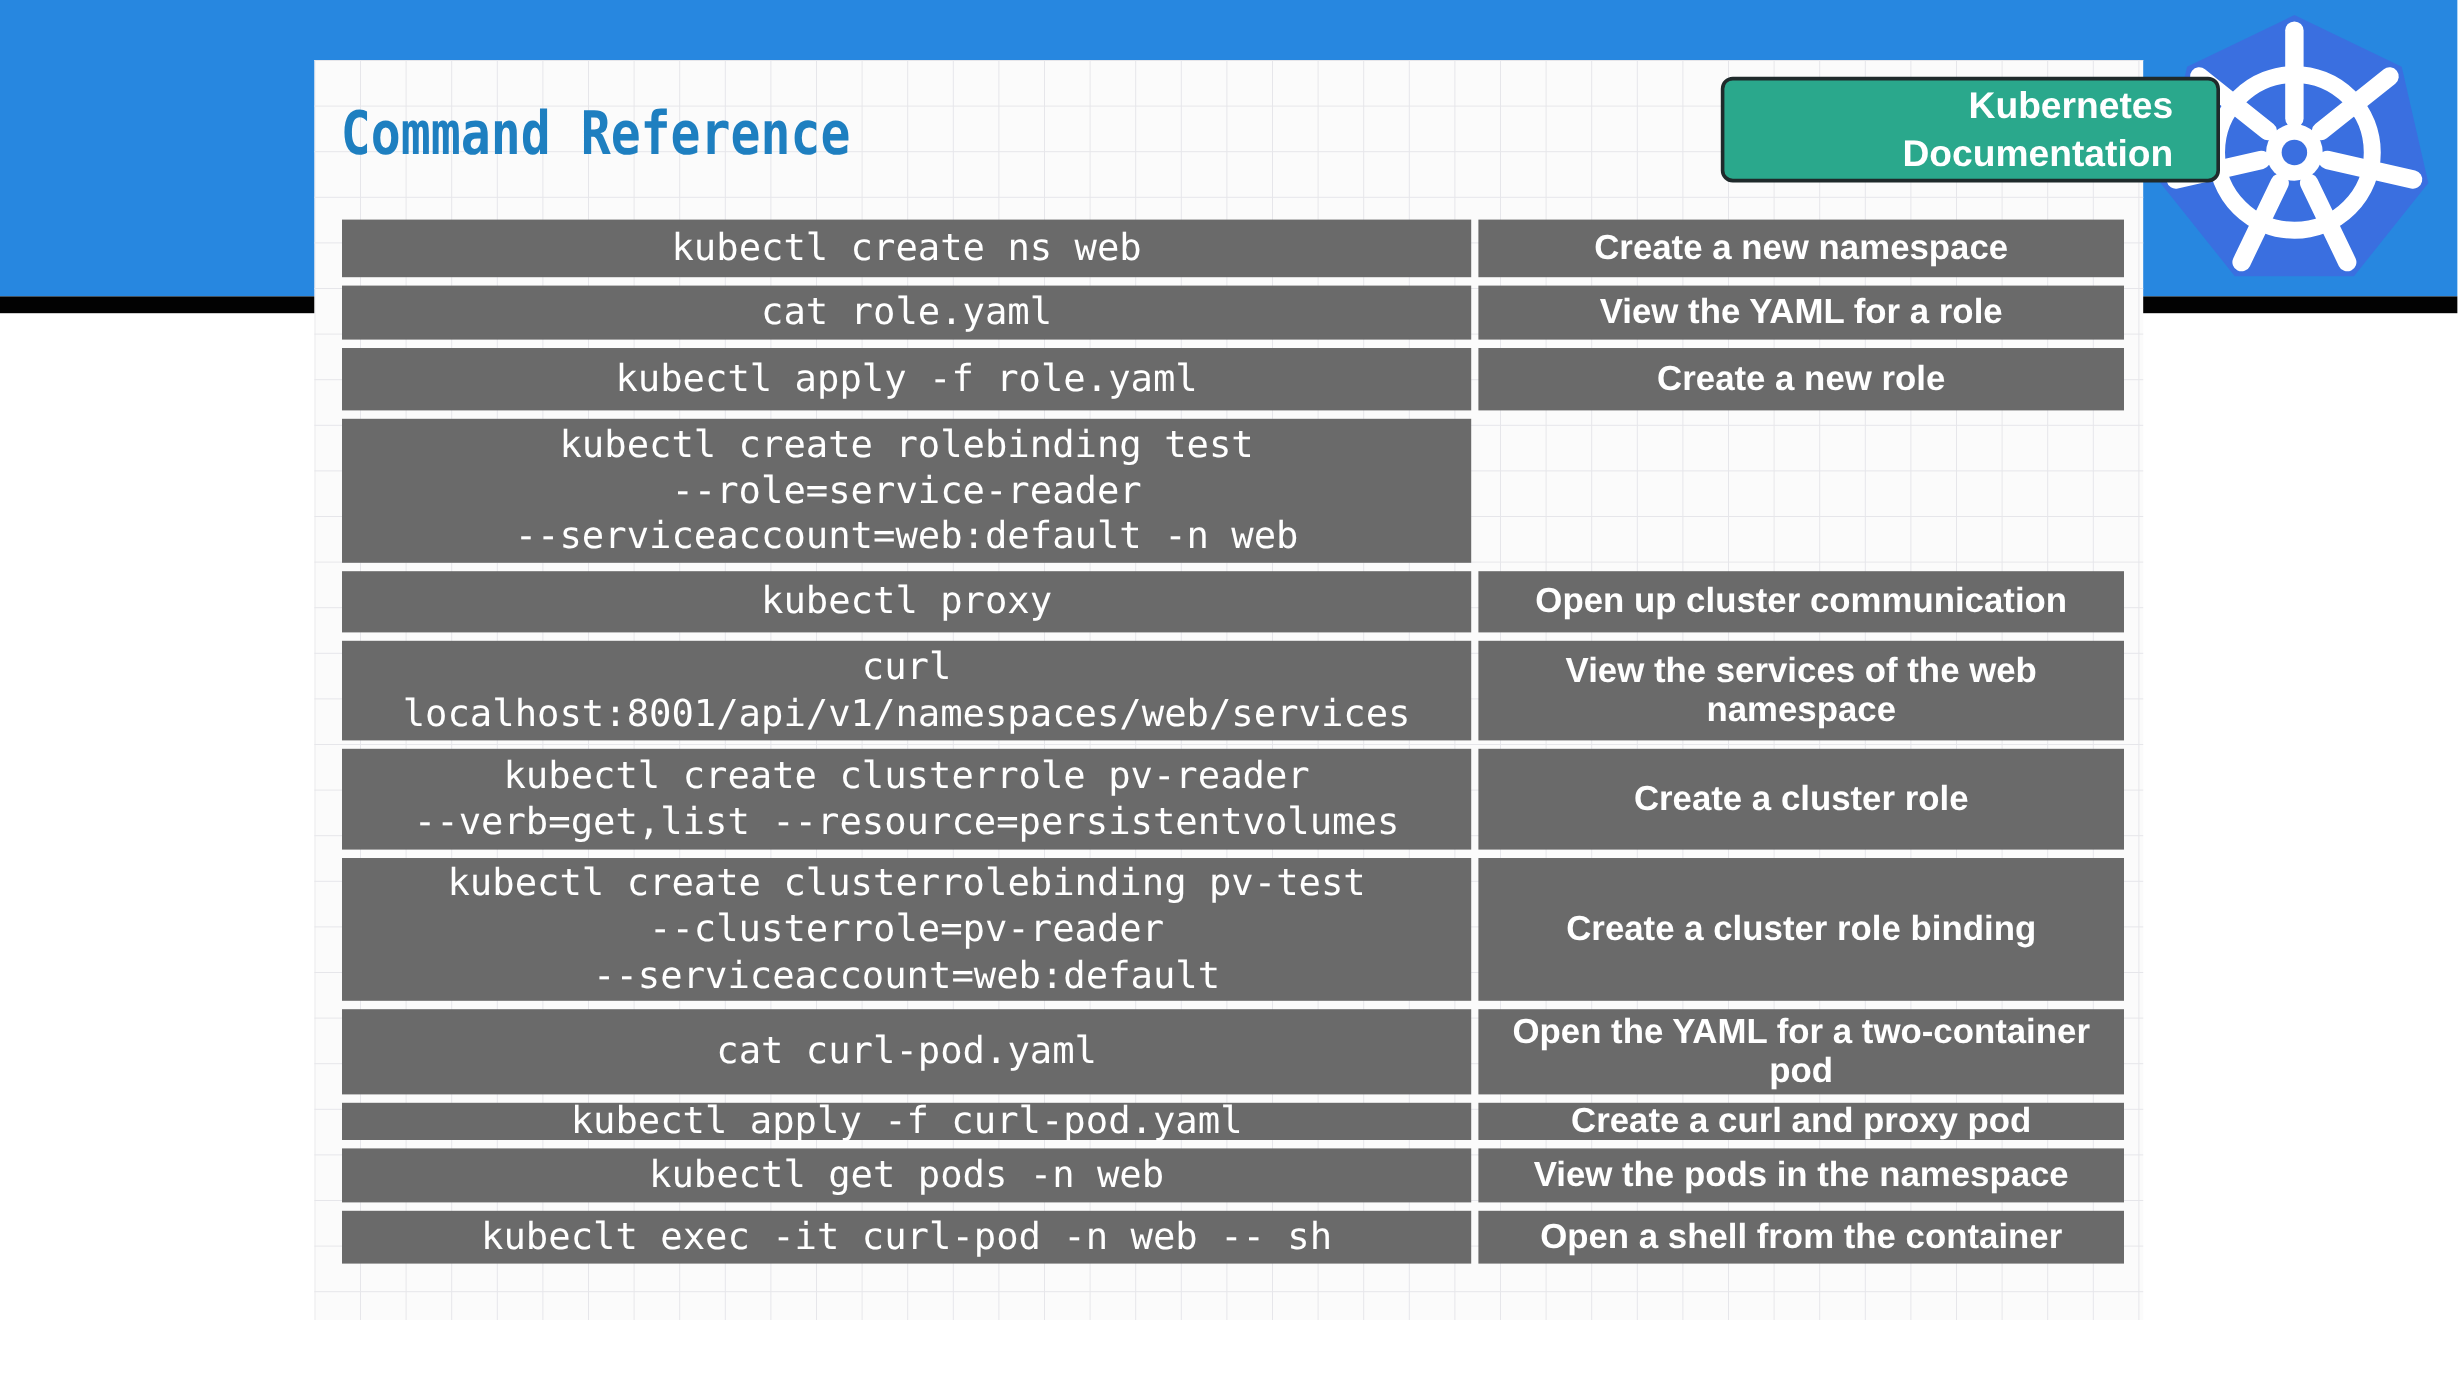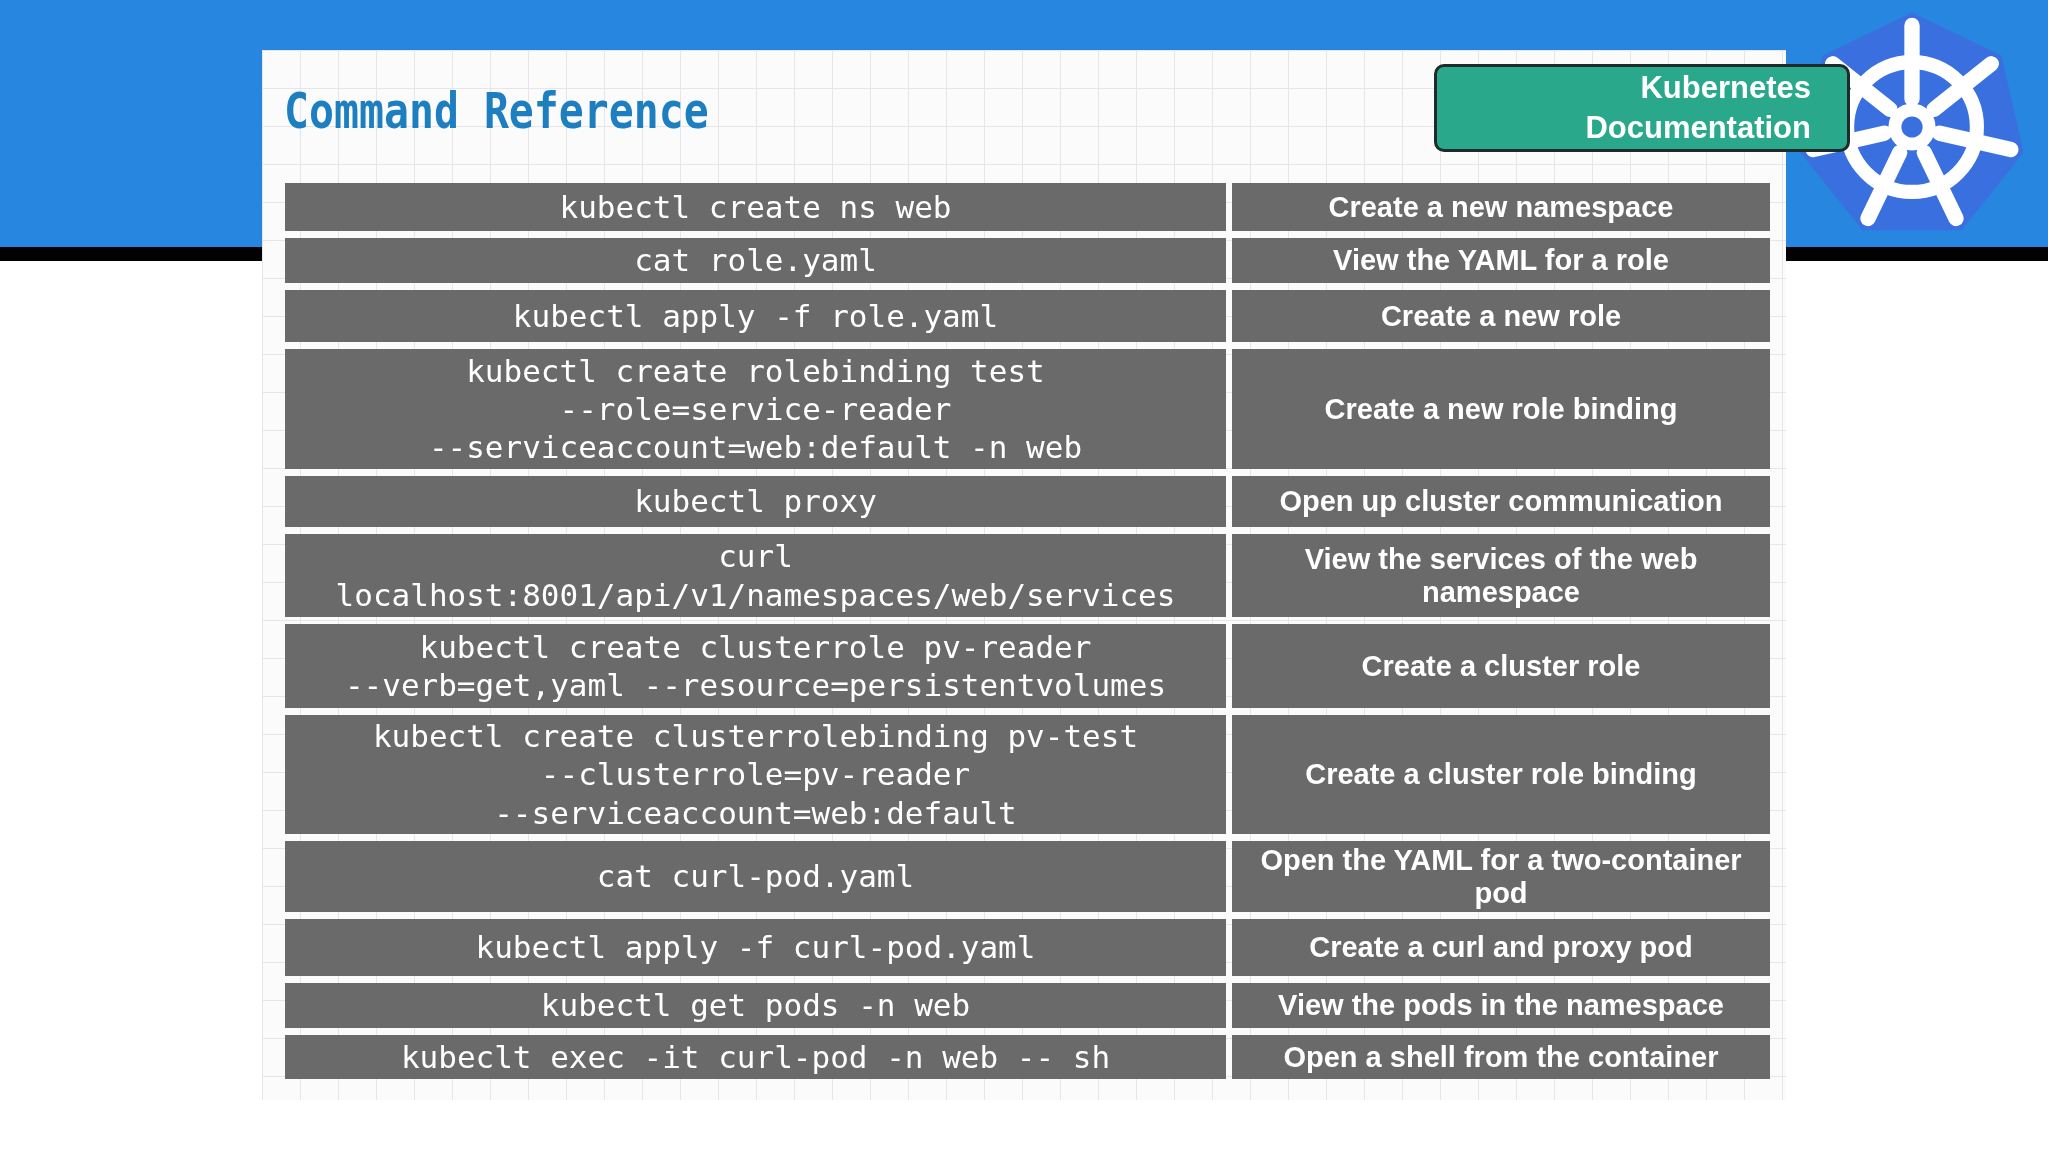--- a/index.html
+++ b/index.html
@@ -95,47 +95,46 @@
           <div class="cell desc">View the YAML for a role</div>
         </div>
         <div class="row" style="height: 52px;">
           <div class="cell cmd">kubectl apply -f role.yaml</div>
           <div class="cell desc">Create a new role</div>
         </div>
         <div class="row" style="height: 120px;">
           <div class="cell cmd">kubectl create rolebinding test
 --role=service-reader
 --serviceaccount=web:default -n web</div>
-          <div class="cell desc">Create a new role binding</div>
         </div>
         <div class="row" style="height: 51px;">
           <div class="cell cmd">kubectl proxy</div>
           <div class="cell desc">Open up cluster communication</div>
         </div>
         <div class="row" style="height: 83px;">
           <div class="cell cmd">curl
 localhost:8001/api/v1/namespaces/web/services</div>
           <div class="cell desc">View the services of the web namespace</div>
         </div>
         <div class="row" style="height: 84px;">
           <div class="cell cmd">kubectl create clusterrole pv-reader
---verb=get,yaml --resource=persistentvolumes</div>
+--verb=get,list --resource=persistentvolumes</div>
           <div class="cell desc">Create a cluster role</div>
         </div>
         <div class="row" style="height: 119px;">
           <div class="cell cmd">kubectl create clusterrolebinding pv-test
 --clusterrole=pv-reader
 --serviceaccount=web:default</div>
           <div class="cell desc">Create a cluster role binding</div>
         </div>
         <div class="row" style="height: 71px;">
           <div class="cell cmd">cat curl-pod.yaml</div>
           <div class="cell desc">Open the YAML for a two-container pod</div>
         </div>
-        <div class="row" style="height: 57px;">
+        <div class="row" style="height: 31px;">
           <div class="cell cmd">kubectl apply -f curl-pod.yaml</div>
           <div class="cell desc">Create a curl and proxy pod</div>
         </div>
         <div class="row" style="height: 45px;">
           <div class="cell cmd">kubectl get pods -n web</div>
           <div class="cell desc">View the pods in the namespace</div>
         </div>
         <div class="row" style="height: 44px;">
           <div class="cell cmd">kubeclt exec -it curl-pod -n web -- sh</div>
           <div class="cell desc">Open a shell from the container</div>

